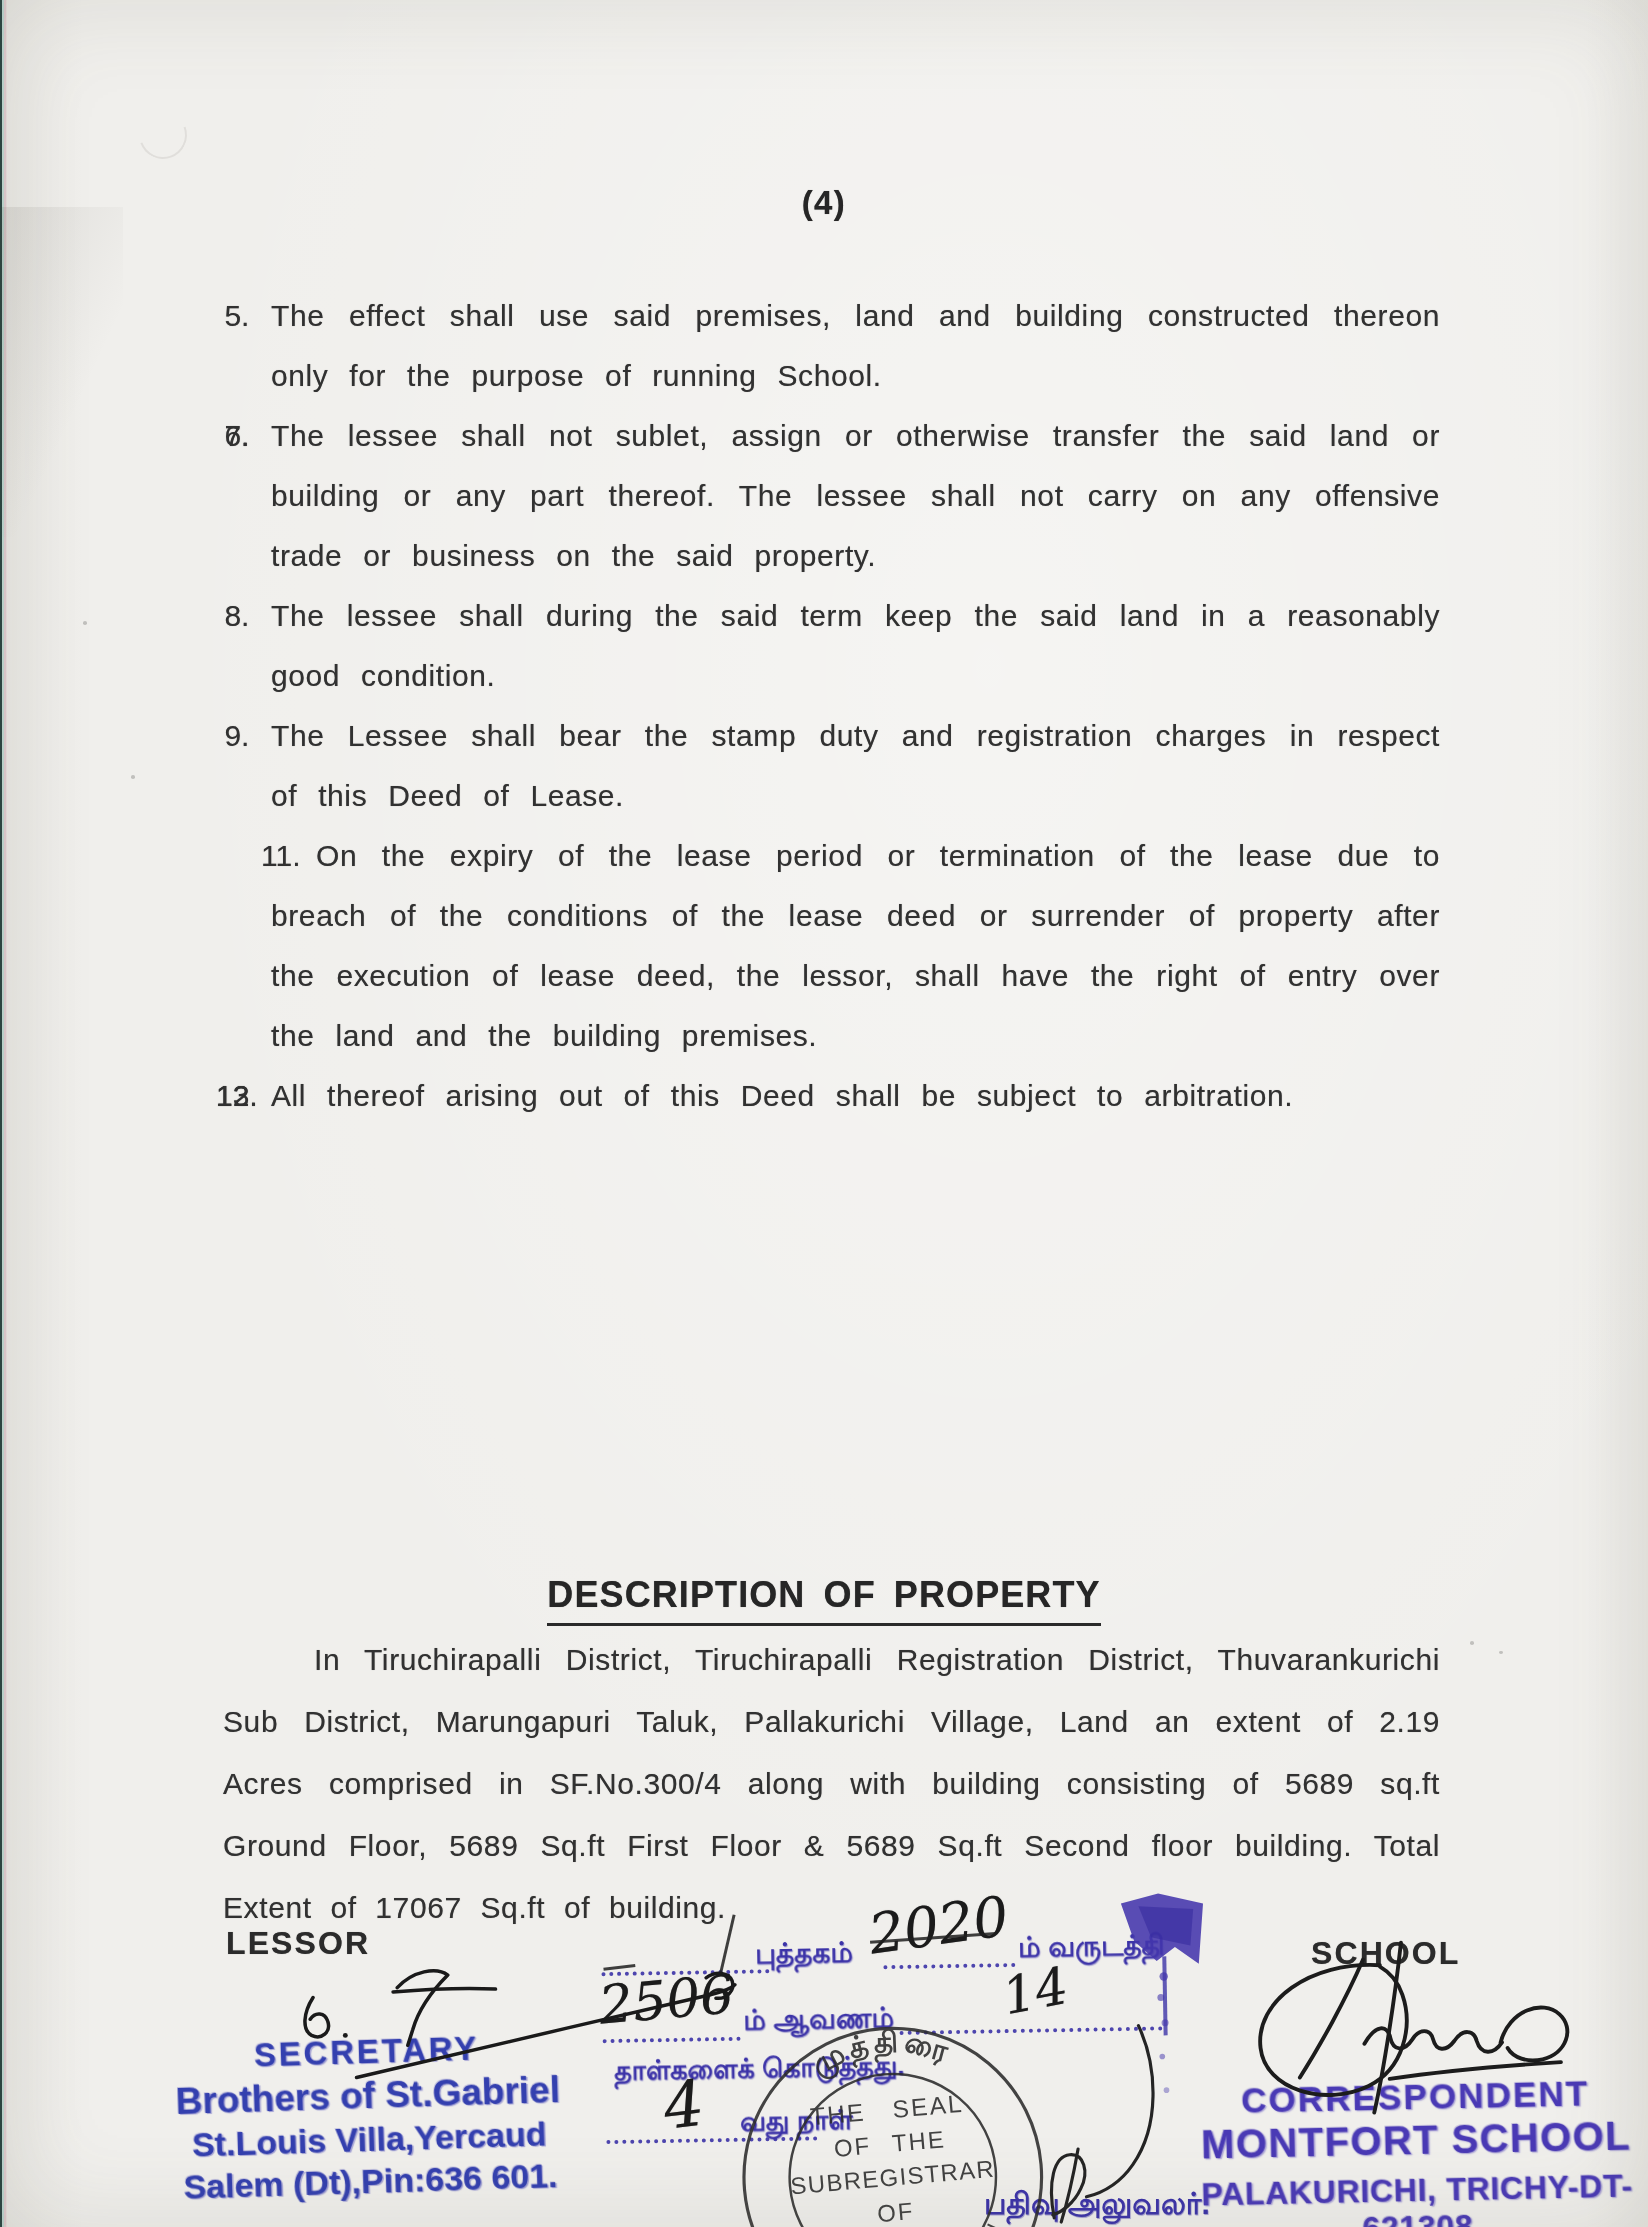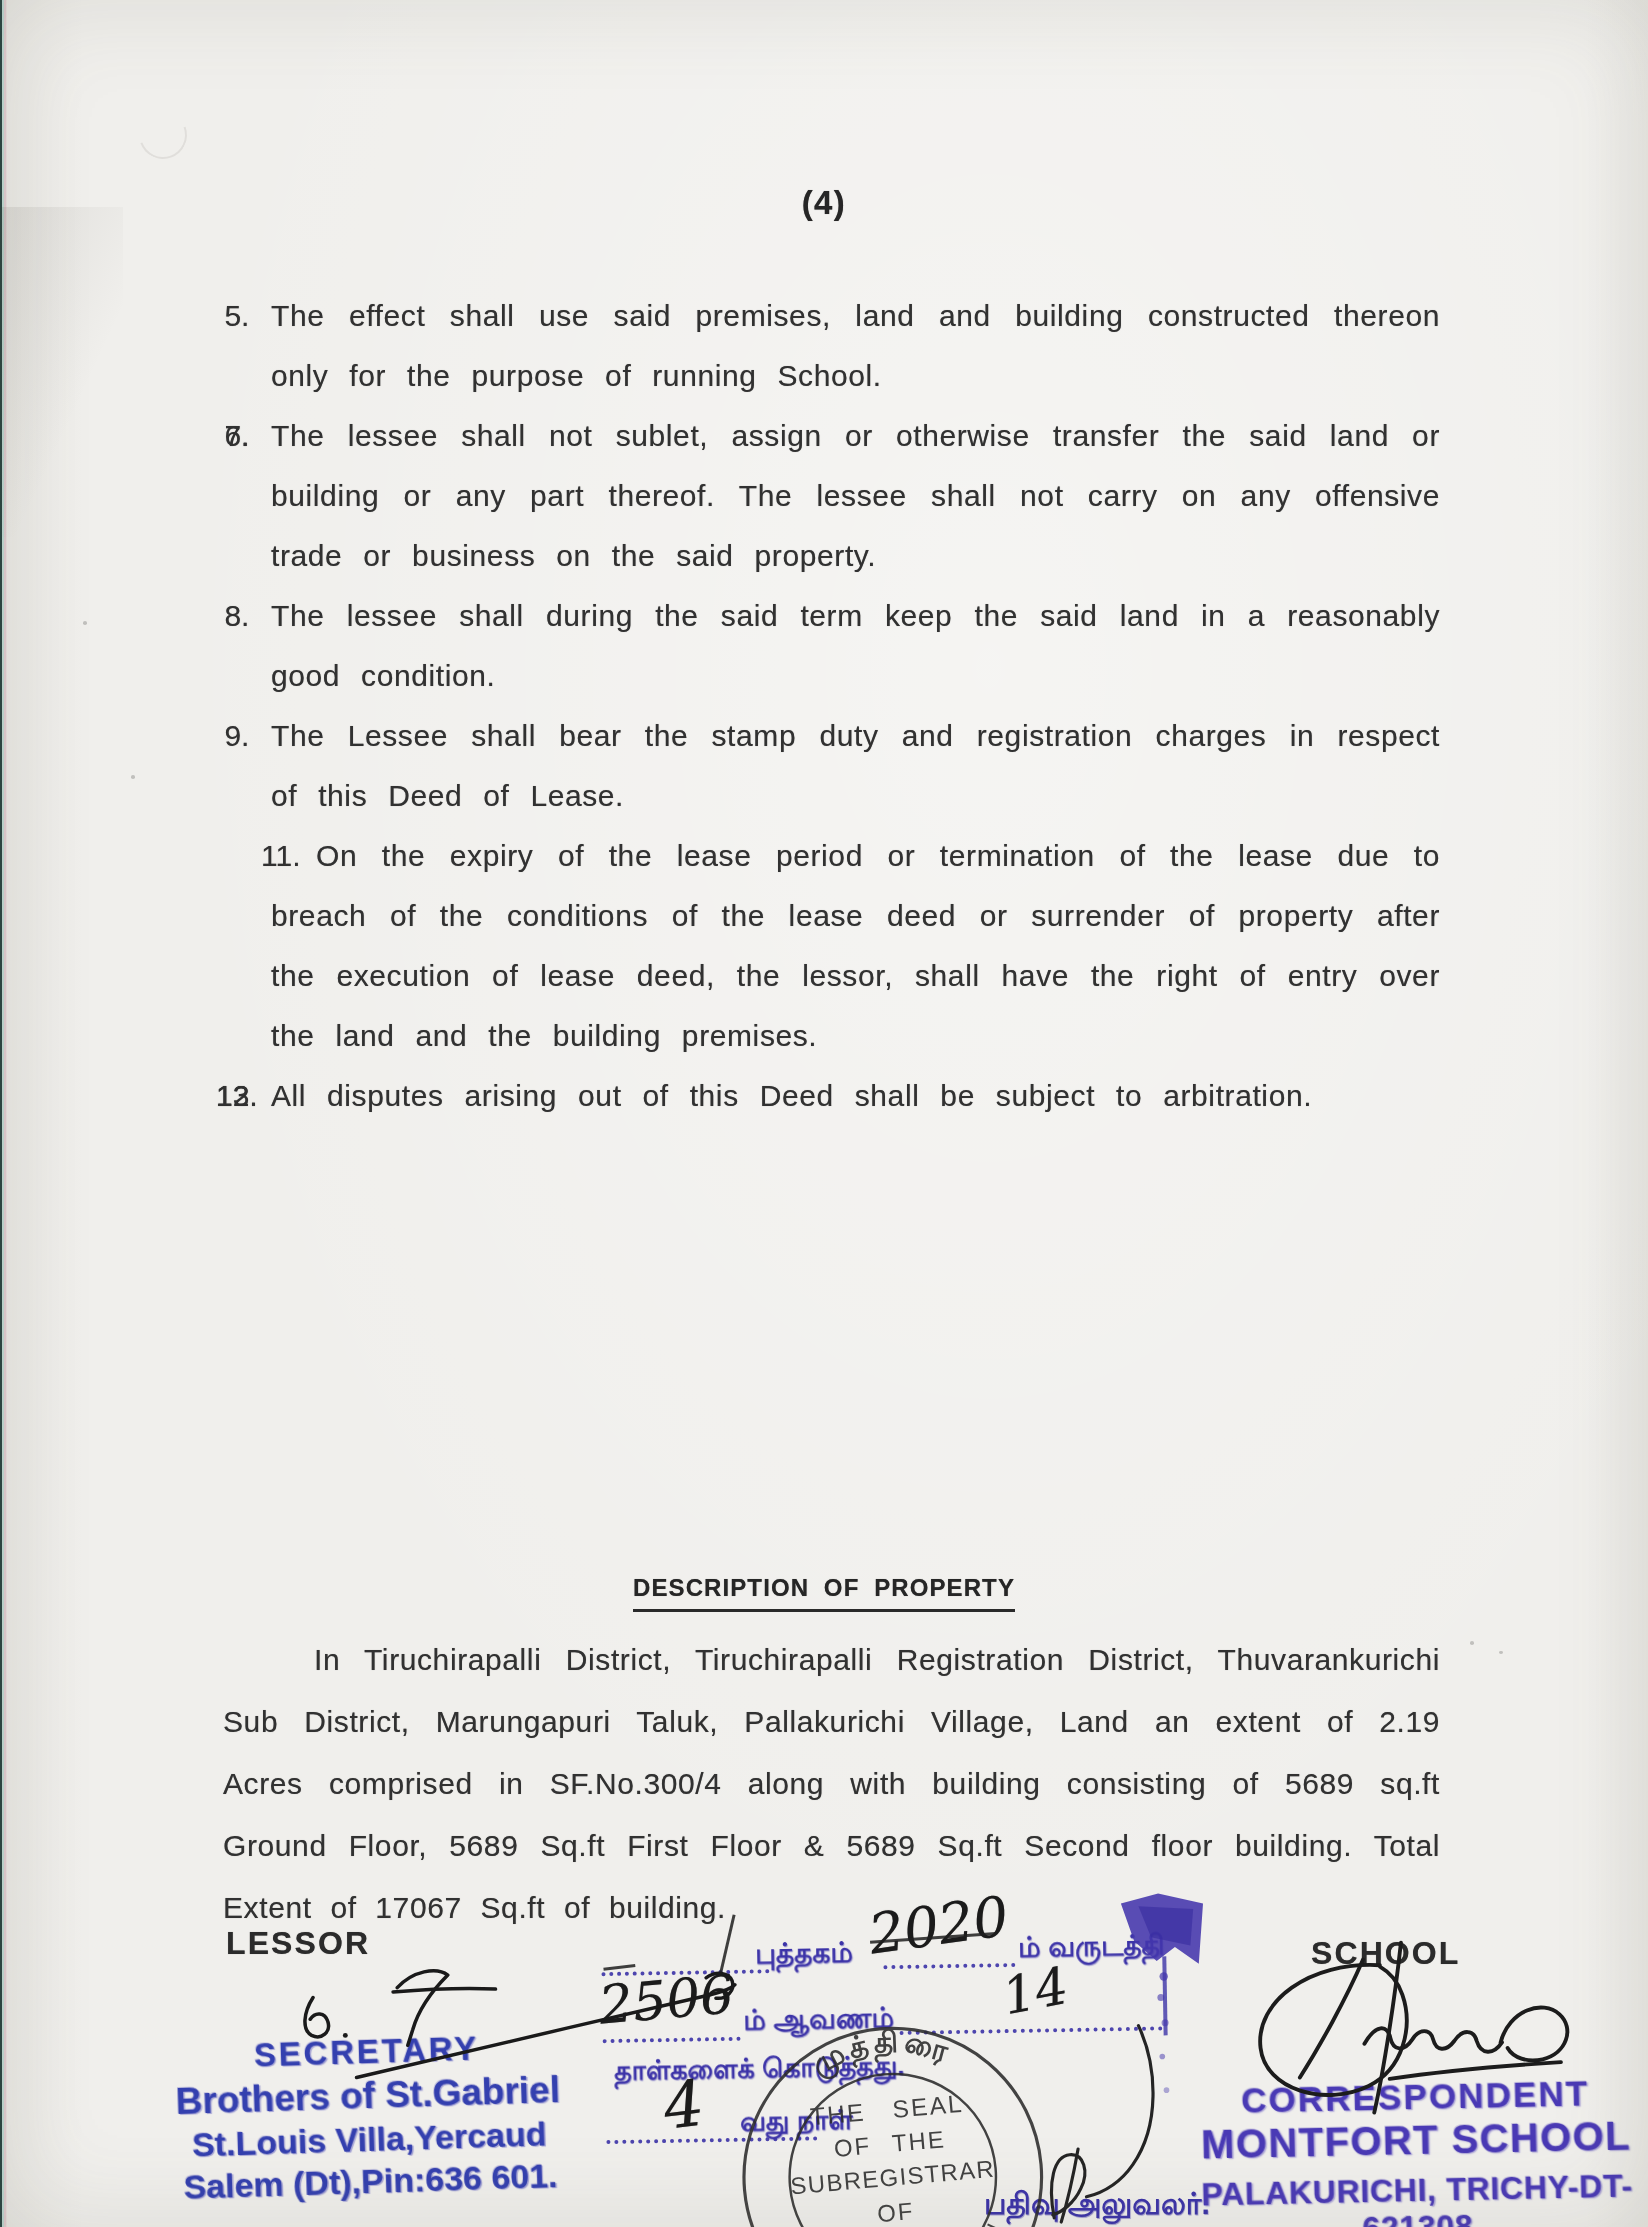--- a/index.html
+++ b/index.html
@@ -52,21 +52,21 @@
   .clause{position:relative;padding-left:55px;margin:0;}
   .clause .num{position:absolute;left:8.4px;top:0;letter-spacing:0;}
   .clause.d2 .num{left:0;}
   .clause.ind-a{text-indent:45px;}
   .clause.ind-b{text-indent:86px;}
 
   .desc-heading{
     position:absolute;left:0;right:0;top:1574px;text-align:center;
   }
   .desc-heading span{
-    display:inline-block;font-size:24px;font-weight:bold;letter-spacing:1.1px;
+    display:inline-block;font-size:36px;font-weight:bold;letter-spacing:1.1px;
     color:#262626;border-bottom:3.5px solid #2a2a2a;padding-bottom:7px;
     word-spacing:7px;text-shadow:0 0 0.7px rgba(30,30,30,.6);
   }
   .desc-para{
     position:absolute;left:223px;top:1629px;width:1217px;
     font-size:30px;line-height:62px;letter-spacing:0.6px;word-spacing:9.8px;
     text-align:justify;text-justify:inter-word;text-indent:91px;
     color:#313131;text-shadow:0 0 0.7px rgba(45,45,45,.55);
   }
 
@@ -145,21 +145,21 @@
     <div class="clause">
       <span class="num">9.</span><span>The Lessee shall bear the stamp duty and registration charges in respect of this Deed of Lease.</span>
     </div>
     <div class="clause d2 ind-a">
       <span class="num">11.</span><span>On the expiry of the lease period or termination of the lease due to breach of the conditions of the lease deed or surrender of property after the execution of lease deed, the lessor, shall have the right of entry over the land and the building premises.</span>
     </div>
     <div class="clause d2">
       <span class="num">12.</span>
     </div>
     <div class="clause d2">
-      <span class="num">13.</span><span>All disputes arising out of this Deed shall be subject to arbitration.</span>
+      <span class="num">13.</span><span>All thereof arising out of this Deed shall be subject to arbitration.</span>
     </div>
   </div>
 
   <div class="desc-heading">
     <span>DESCRIPTION OF PROPERTY</span>
   </div>
 
   <div class="desc-para">In Tiruchirapalli District, Tiruchirapalli Registration District, Thuvarankurichi Sub District, Marungapuri Taluk, Pallakurichi Village, Land an extent of 2.19 Acres comprised in SF.No.300/4 along with building consisting of 5689 sq.ft Ground Floor, 5689 Sq.ft First Floor &amp; 5689 Sq.ft Second floor building. Total Extent of 17067 Sq.ft of building.</div>
 
   <div id="lessor-label" class="party-label">LESSOR</div>

